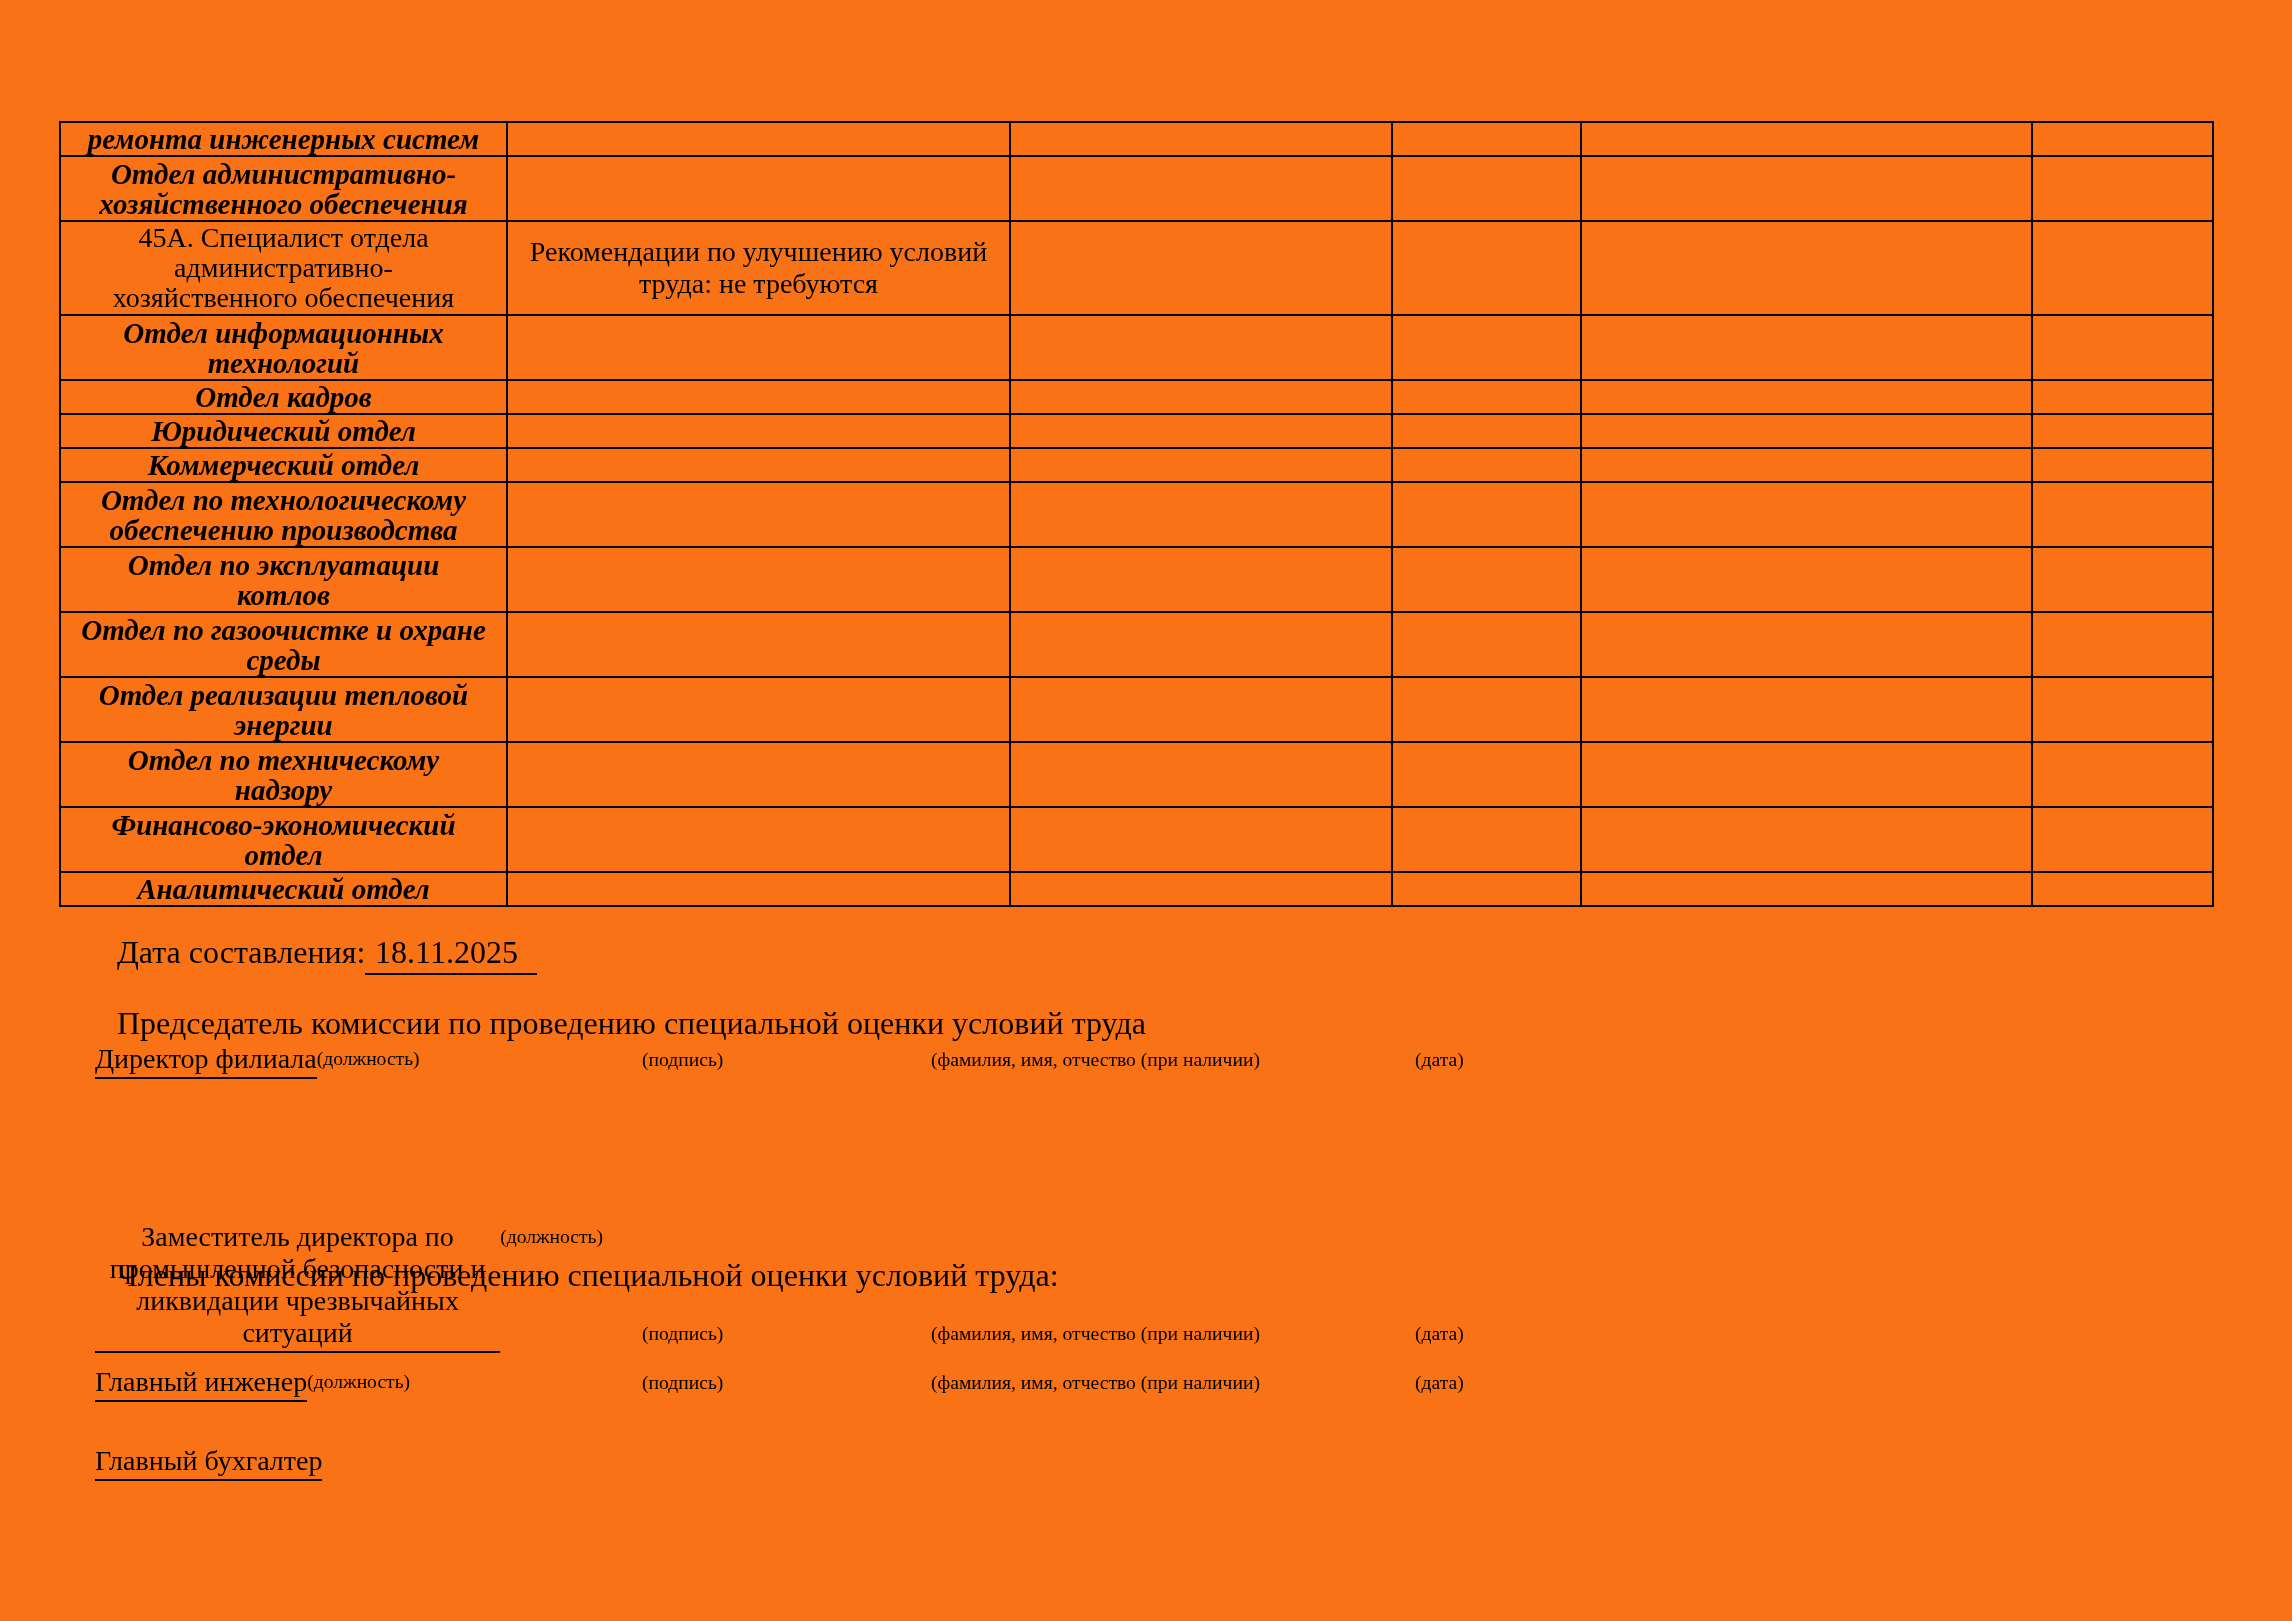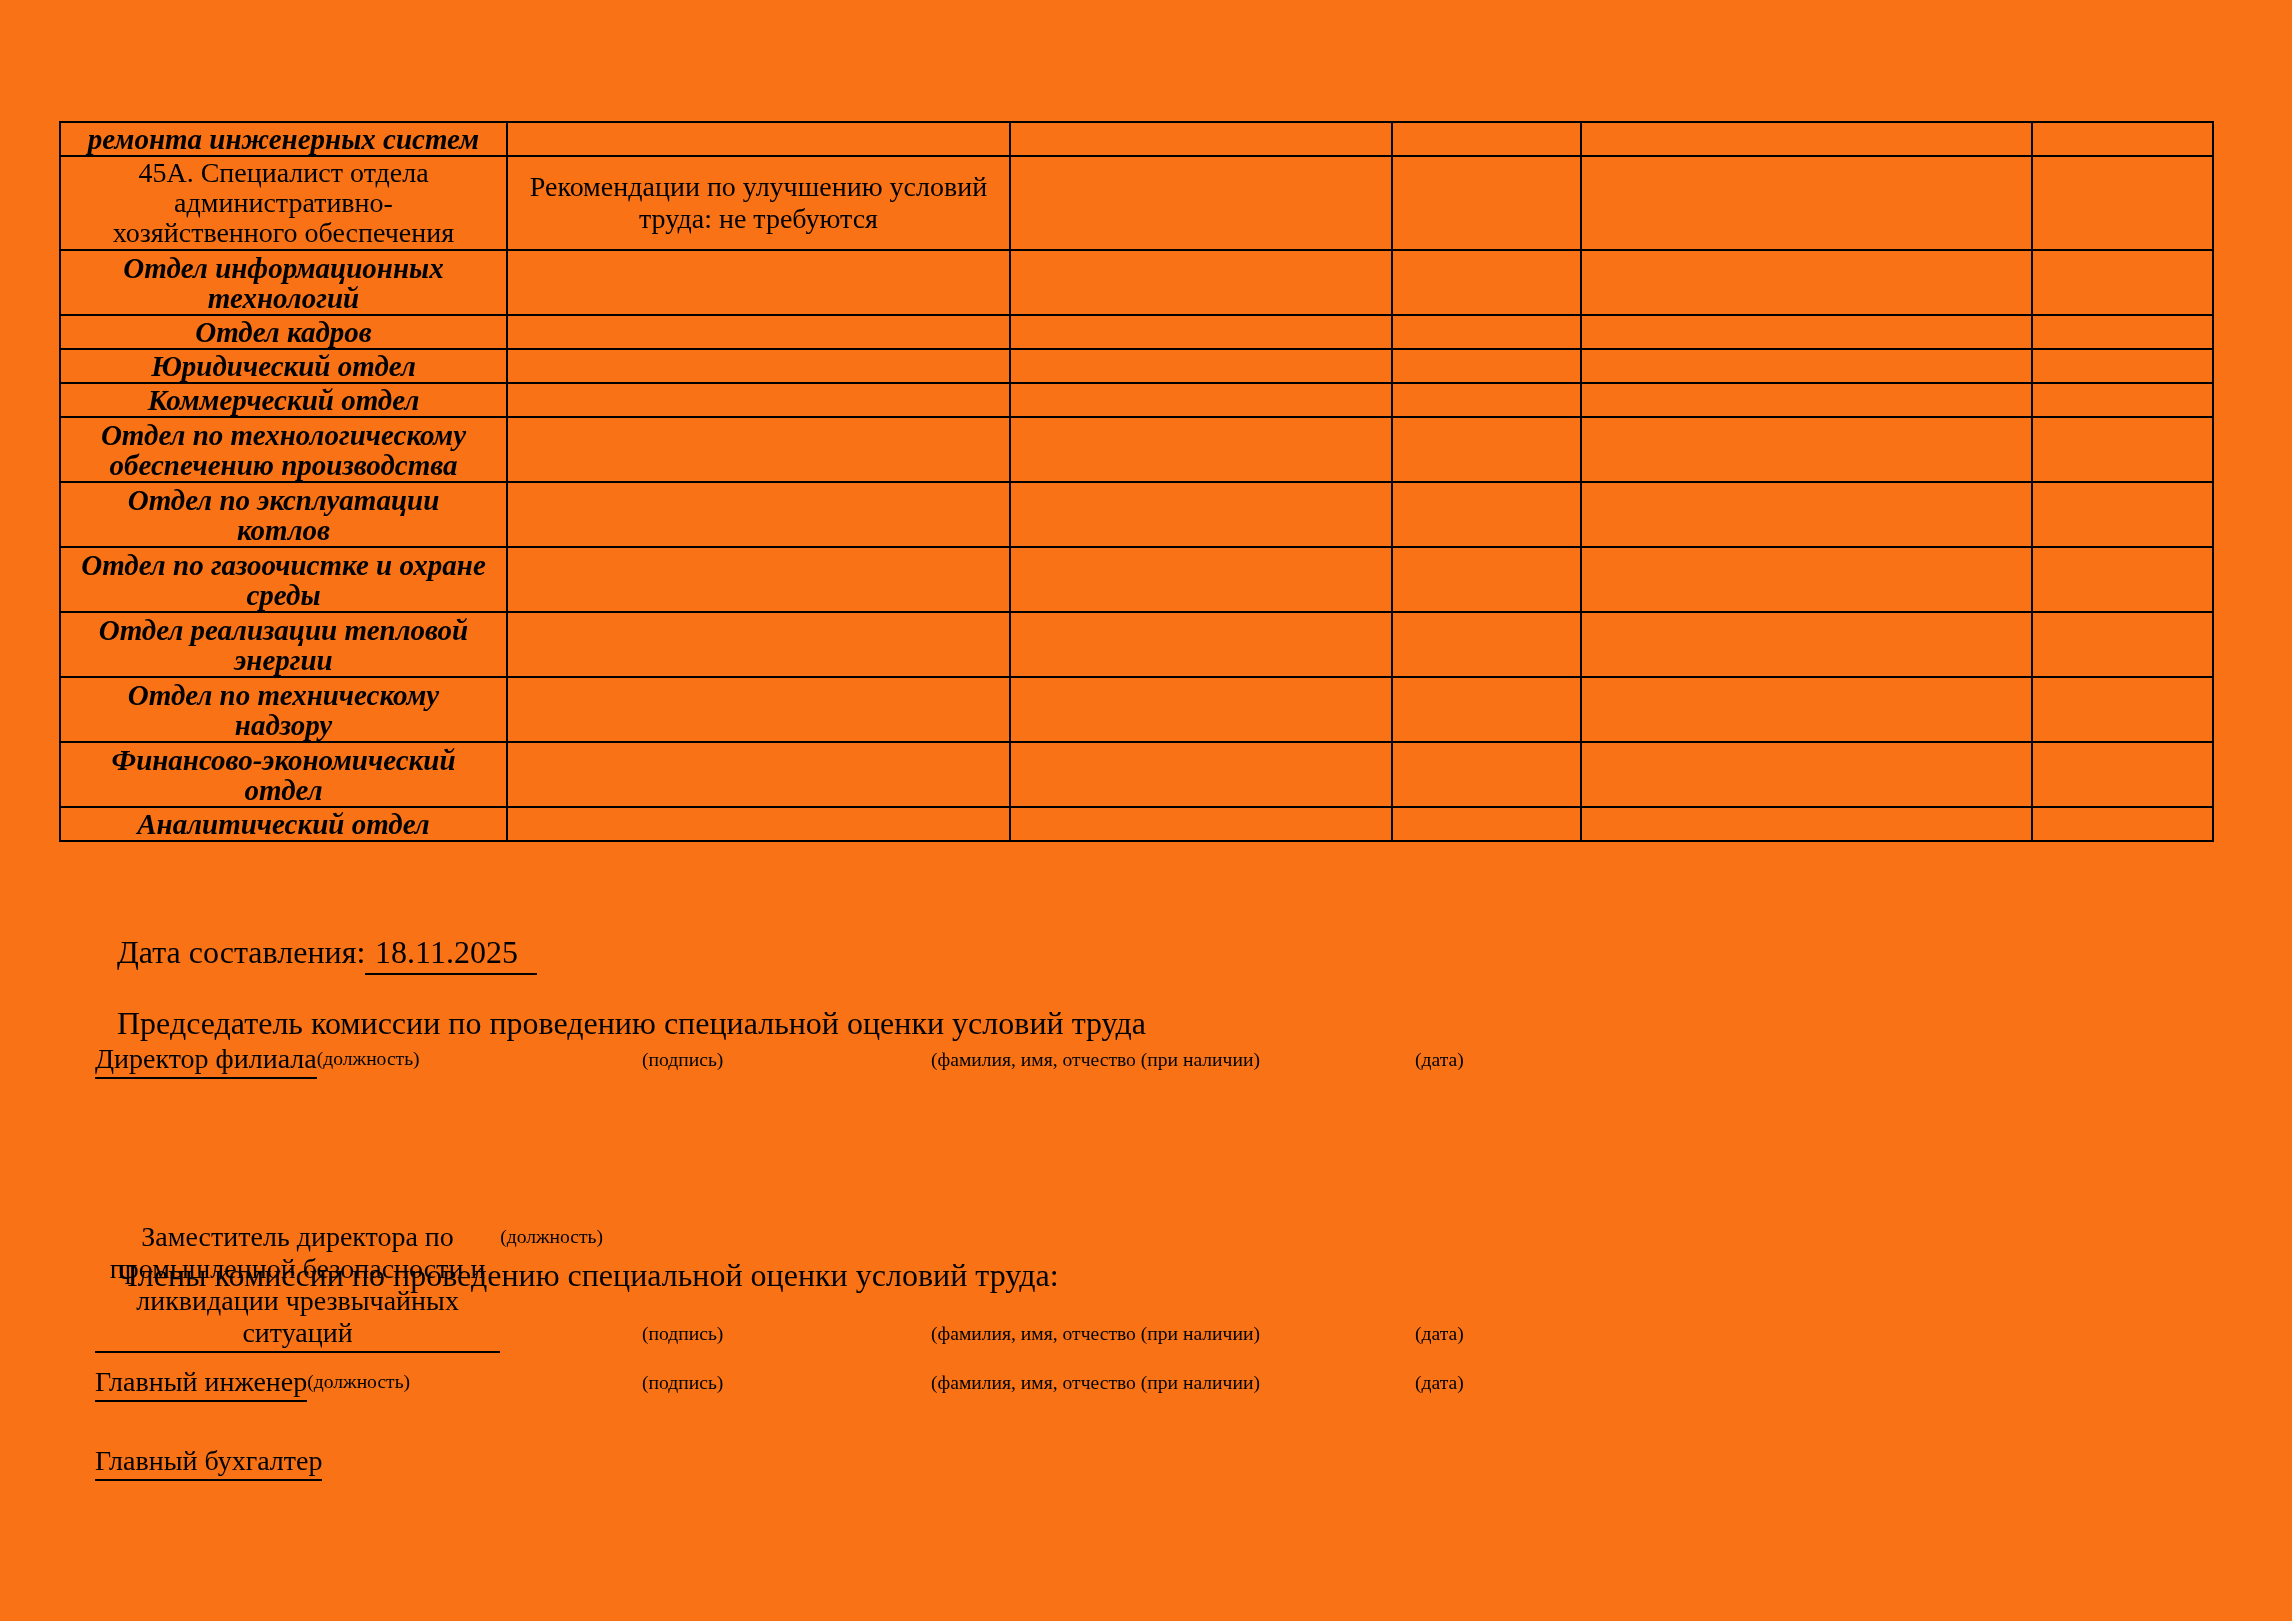--- a/index.html
+++ b/index.html
@@ -106,20 +106,31 @@
       <tr class="h34">
         <td class="c1">
             <div>ремонта инженерных систем</div>
           </td>
         <td class="c2"></td>
         <td></td>
           <td></td>
           <td></td>
           <td></td>
       </tr>
+      <tr class="h66 thick">
+        <td class="c1">
+          <div>Отдел административно-</div>
+          <div>хозяйственного обеспечения</div>
+        </td>
+        <td class="c2"></td>
+        <td></td>
+          <td></td>
+          <td></td>
+          <td></td>
+      </tr>
       <tr class="h94 thick plain">
         <td class="c1">
           <div>45А. Специалист отдела</div>
           <div>административно-</div>
           <div>хозяйственного обеспечения</div>
         </td>
         <td class="c2">
           <div>Рекомендации по улучшению условий</div>
           <div>труда: не требуются</div>
         </td>

